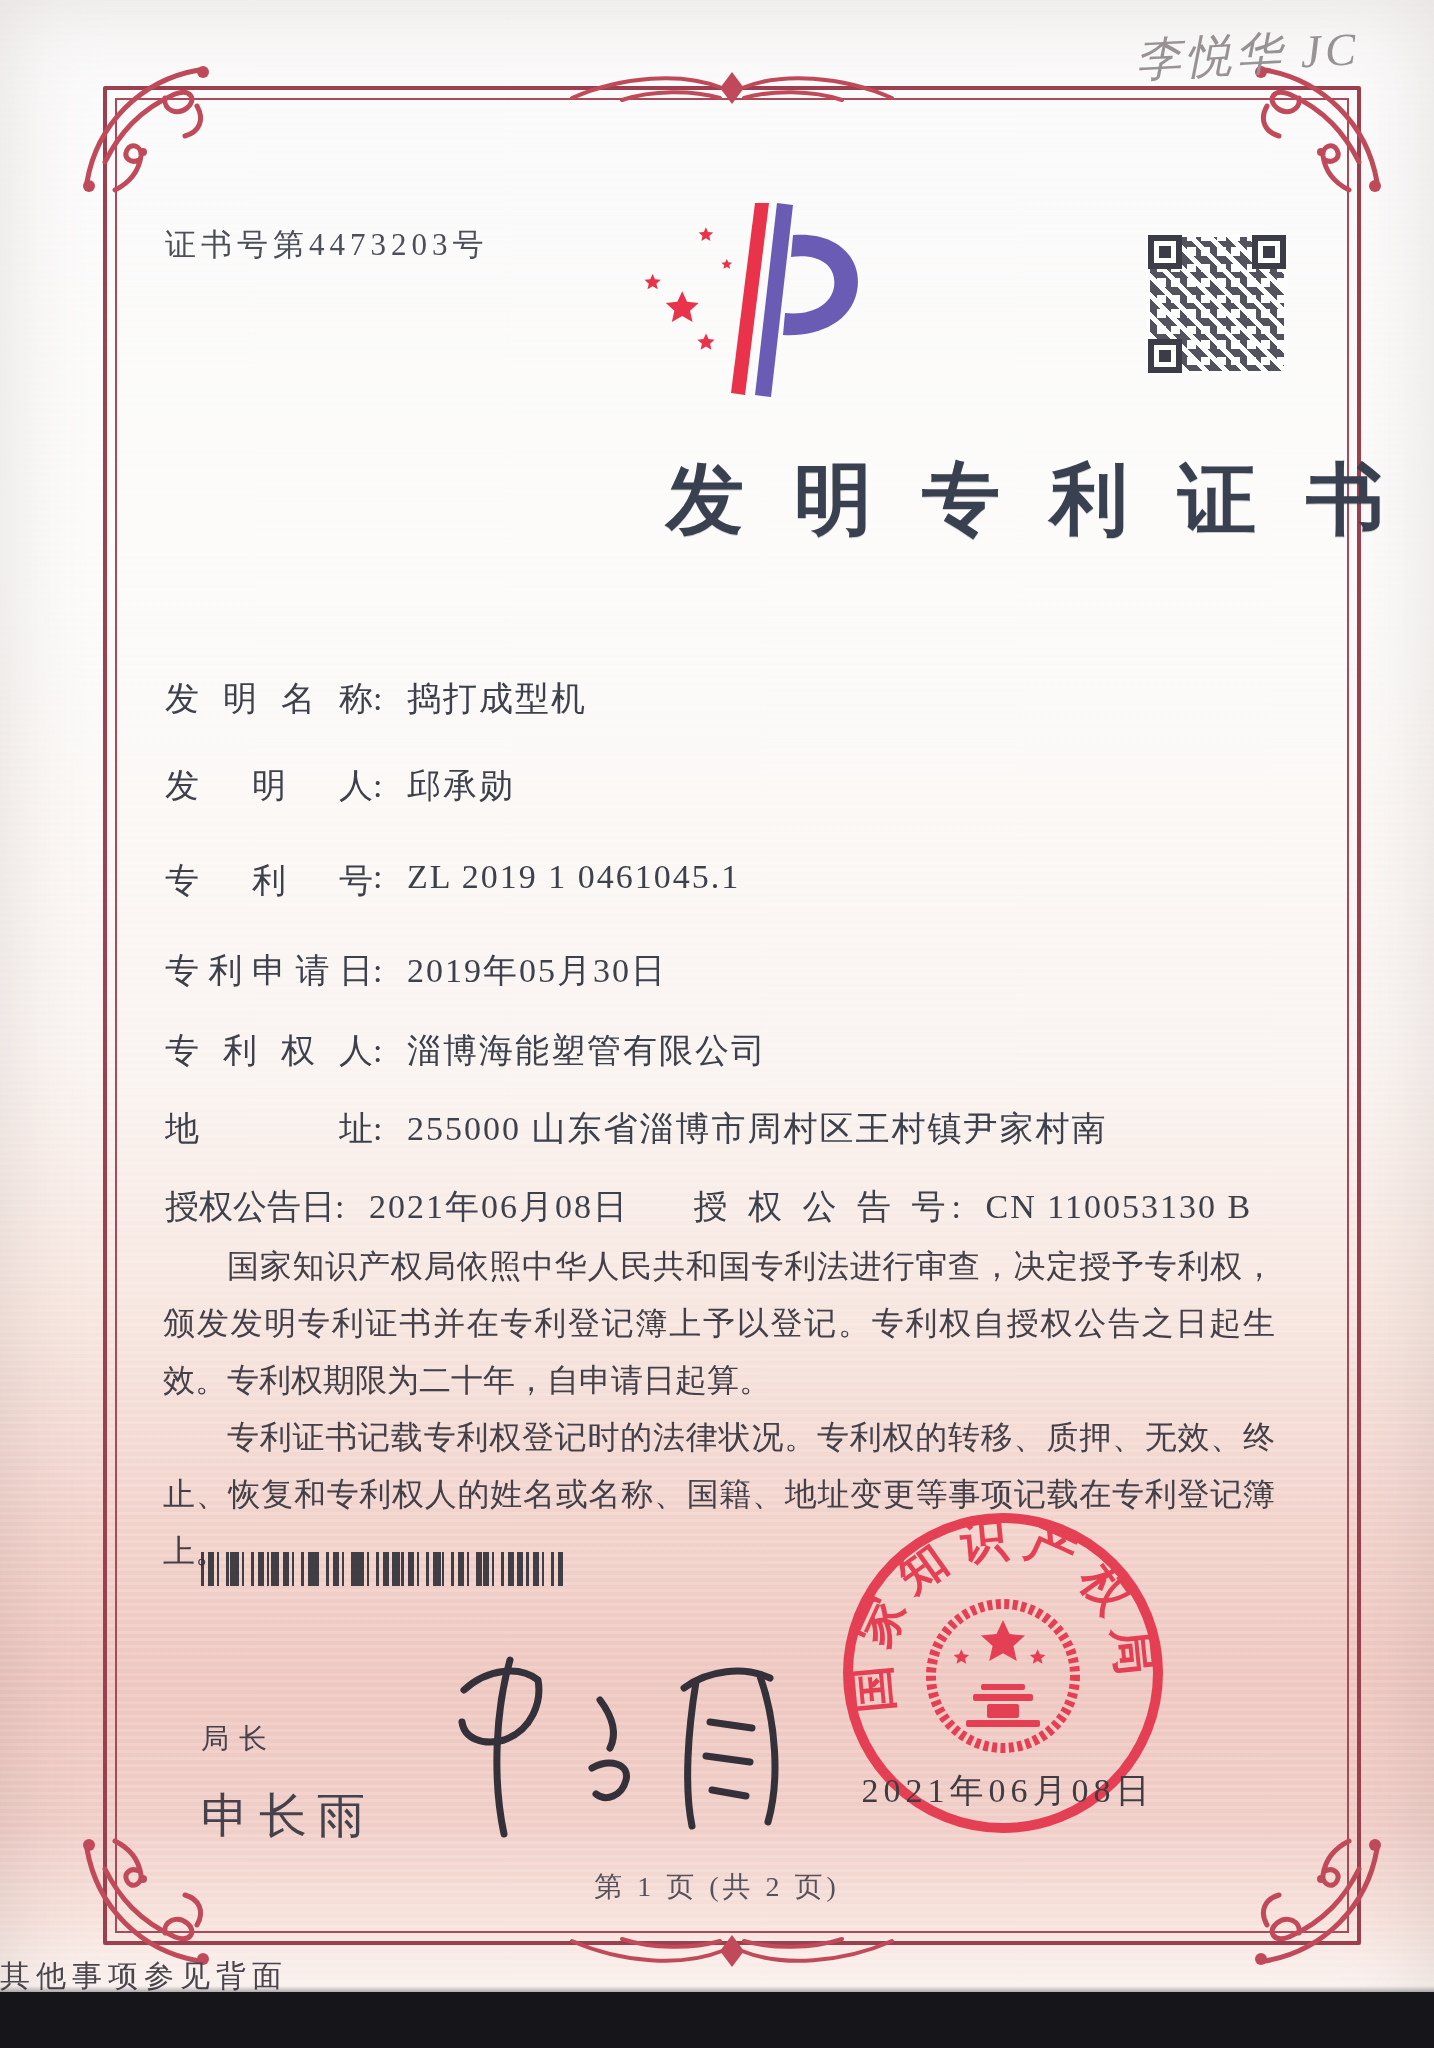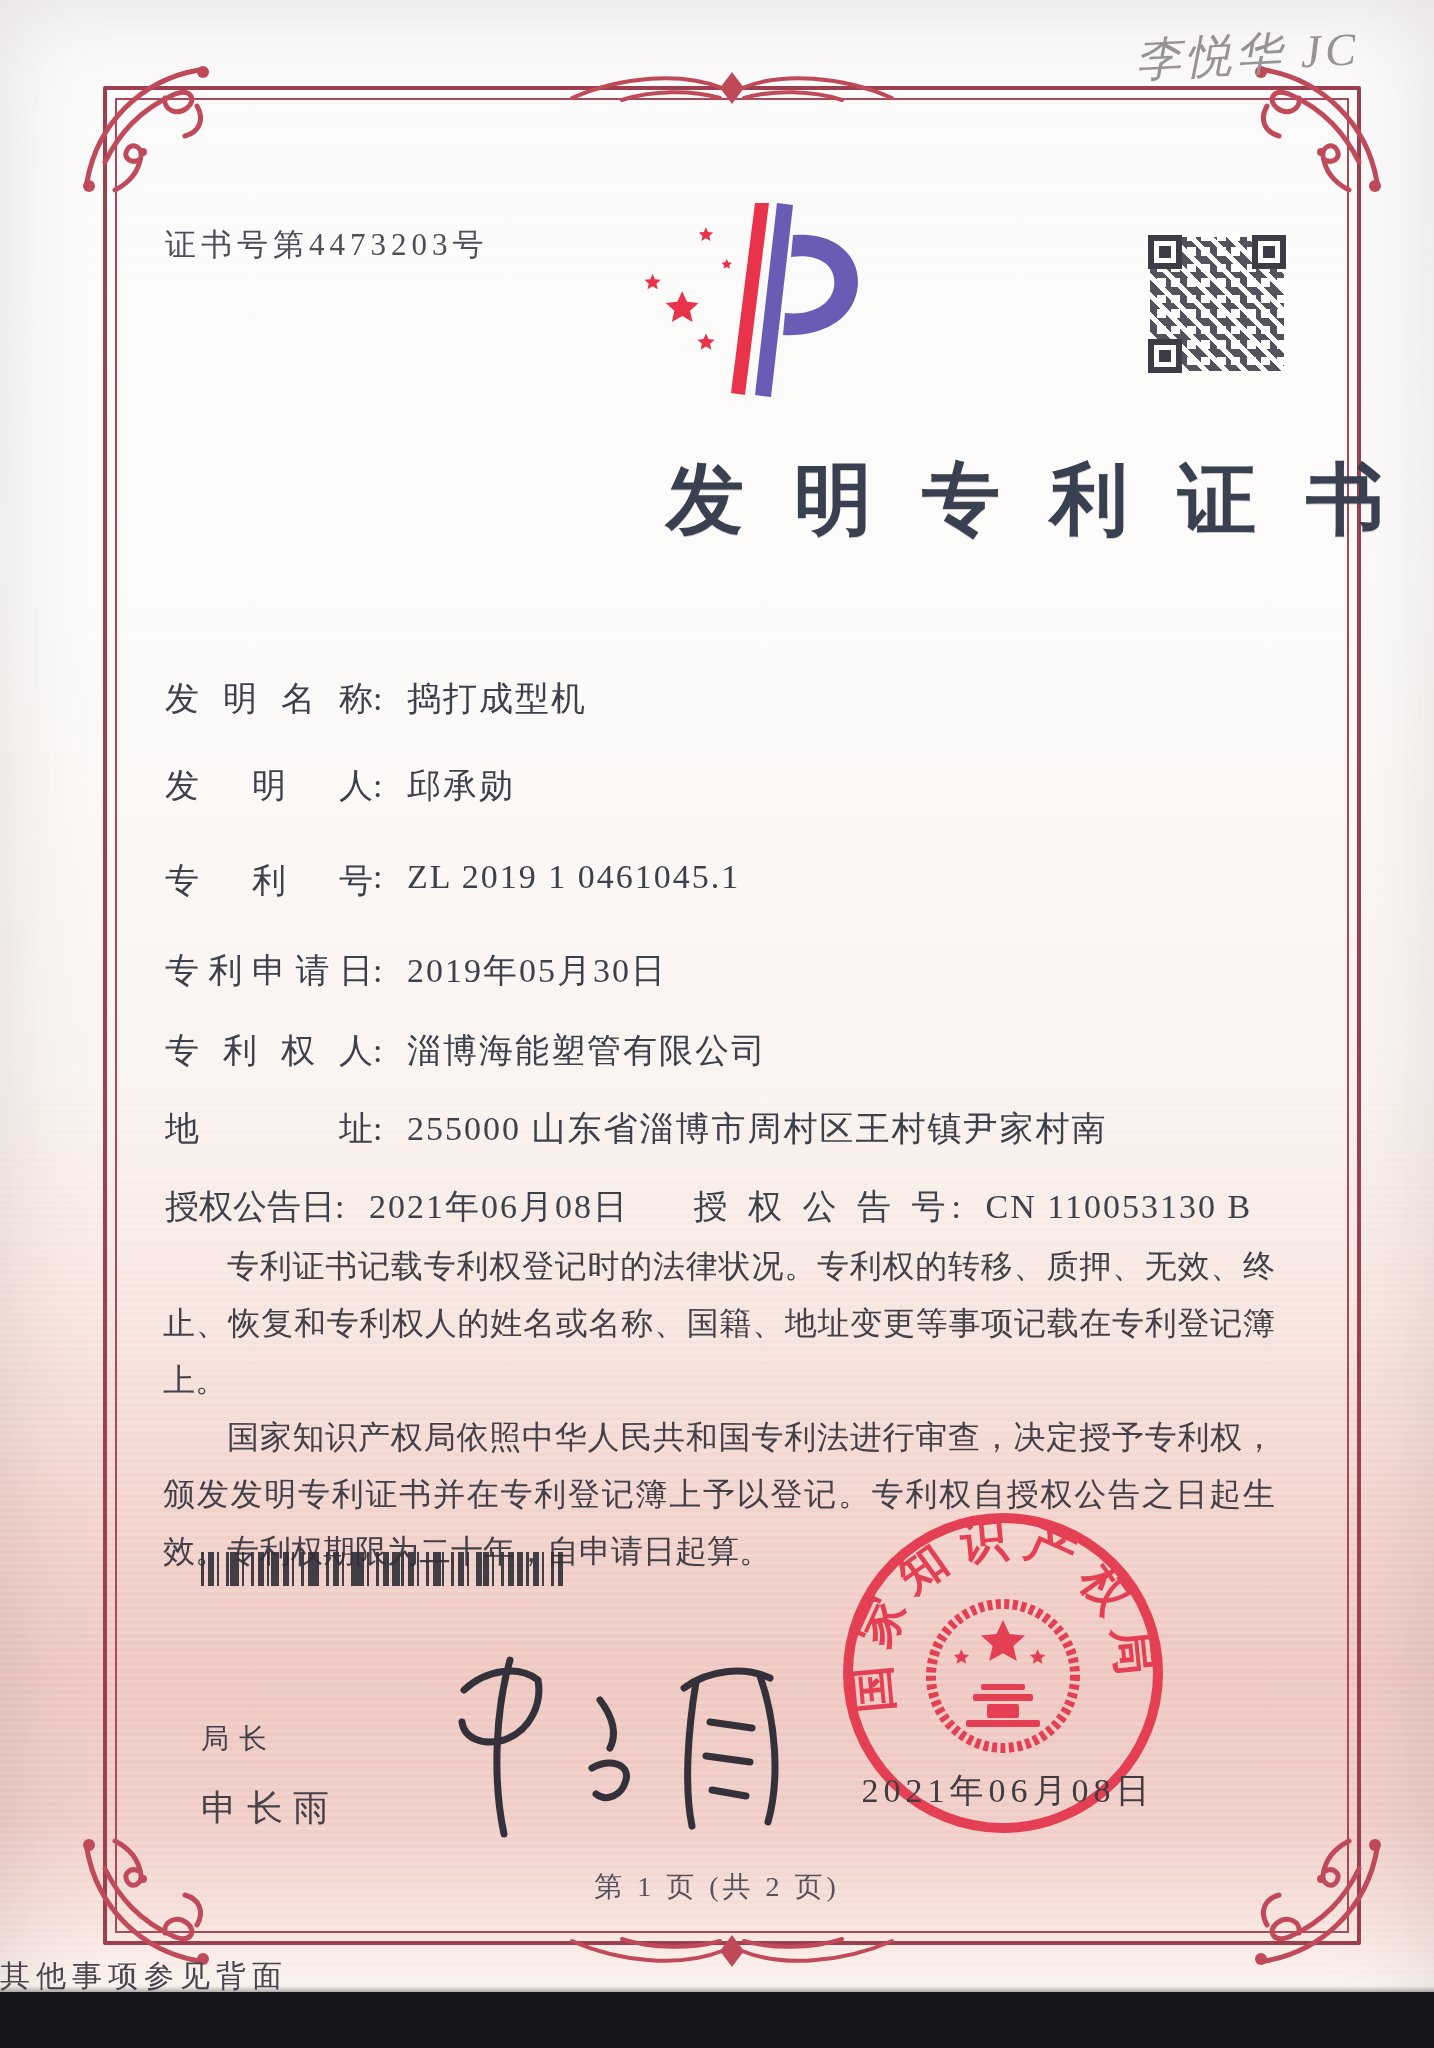--- a/index.html
+++ b/index.html
@@ -77,21 +77,21 @@
 
   .barcode{
     position:absolute; left:201px; top:1552px; width:362px; height:34px;
     background:
       repeating-linear-gradient(90deg,#2e2e36 0 3px, transparent 3px 7px, #2e2e36 7px 13px, transparent 13px 16px, #2e2e36 16px 18px, transparent 18px 25px),
       repeating-linear-gradient(90deg, transparent 0 29px, #2e2e36 29px 35px, transparent 35px 41px);
     opacity:.9;
   }
 
   .issuer-title{position:absolute; left:201px; top:1720px; font-size:28px; color:#45424b; letter-spacing:10px;}
-  .issuer-name{position:absolute; left:201px; top:1784px; font-size:36px; color:#45424b; letter-spacing:10px;}
+  .issuer-name{position:absolute; left:201px; top:1784px; font-size:48px; color:#45424b; letter-spacing:10px;}
   .signature{position:absolute; left:392px; top:1638px; width:420px; height:220px;}
 
   .seal{position:absolute; left:838px; top:1508px; width:330px; height:330px; opacity:.93;}
   .seal-date{position:absolute; left:848px; top:1768px; width:320px; text-align:center;
     font-size:34px; color:#403c42; letter-spacing:5px; white-space:nowrap;}
 
   .page-marker{position:absolute; left:0; right:0; top:1868px; text-align:center; font-size:28px; color:#56525c; letter-spacing:4px;}
   .footer-note{position:absolute; left:0; right:0; top:1956px; text-align:left; font-size:30px; color:#49454e; letter-spacing:6px;}
 </style>
 </head>
@@ -236,22 +236,22 @@
     </div>
     <div class="frow" style="top:508px;">
       <span>授权公告日</span><span class="fcolon">:</span><span class="fvalue">2021年06月08日</span>
       <span class="grant2">
         <span class="flabel2">授 权 公 告 号</span><span class="fcolon">:</span><span class="fvalue">CN 110053130 B</span>
       </span>
     </div>
   </div>
 
   <div class="paras">
+    <p>国家知识产权局依照中华人民共和国专利法进行审查，决定授予专利权，颁发发明专利证书并在专利登记簿上予以登记。专利权自授权公告之日起生效。专利权期限为二十年，自申请日起算。</p>
     <p>专利证书记载专利权登记时的法律状况。专利权的转移、质押、无效、终止、恢复和专利权人的姓名或名称、国籍、地址变更等事项记载在专利登记簿上。</p>
-    <p>国家知识产权局依照中华人民共和国专利法进行审查，决定授予专利权，颁发发明专利证书并在专利登记簿上予以登记。专利权自授权公告之日起生效。专利权期限为二十年，自申请日起算。</p>
   </div>
 
   <div class="barcode"></div>
 
   <div class="issuer-title">局长</div>
   <div class="issuer-name">申长雨</div>
 
   <div class="signature">
     <svg viewBox="0 0 420 220">
       <g fill="none" stroke="#35313a" stroke-width="7" stroke-linecap="round" stroke-linejoin="round">

